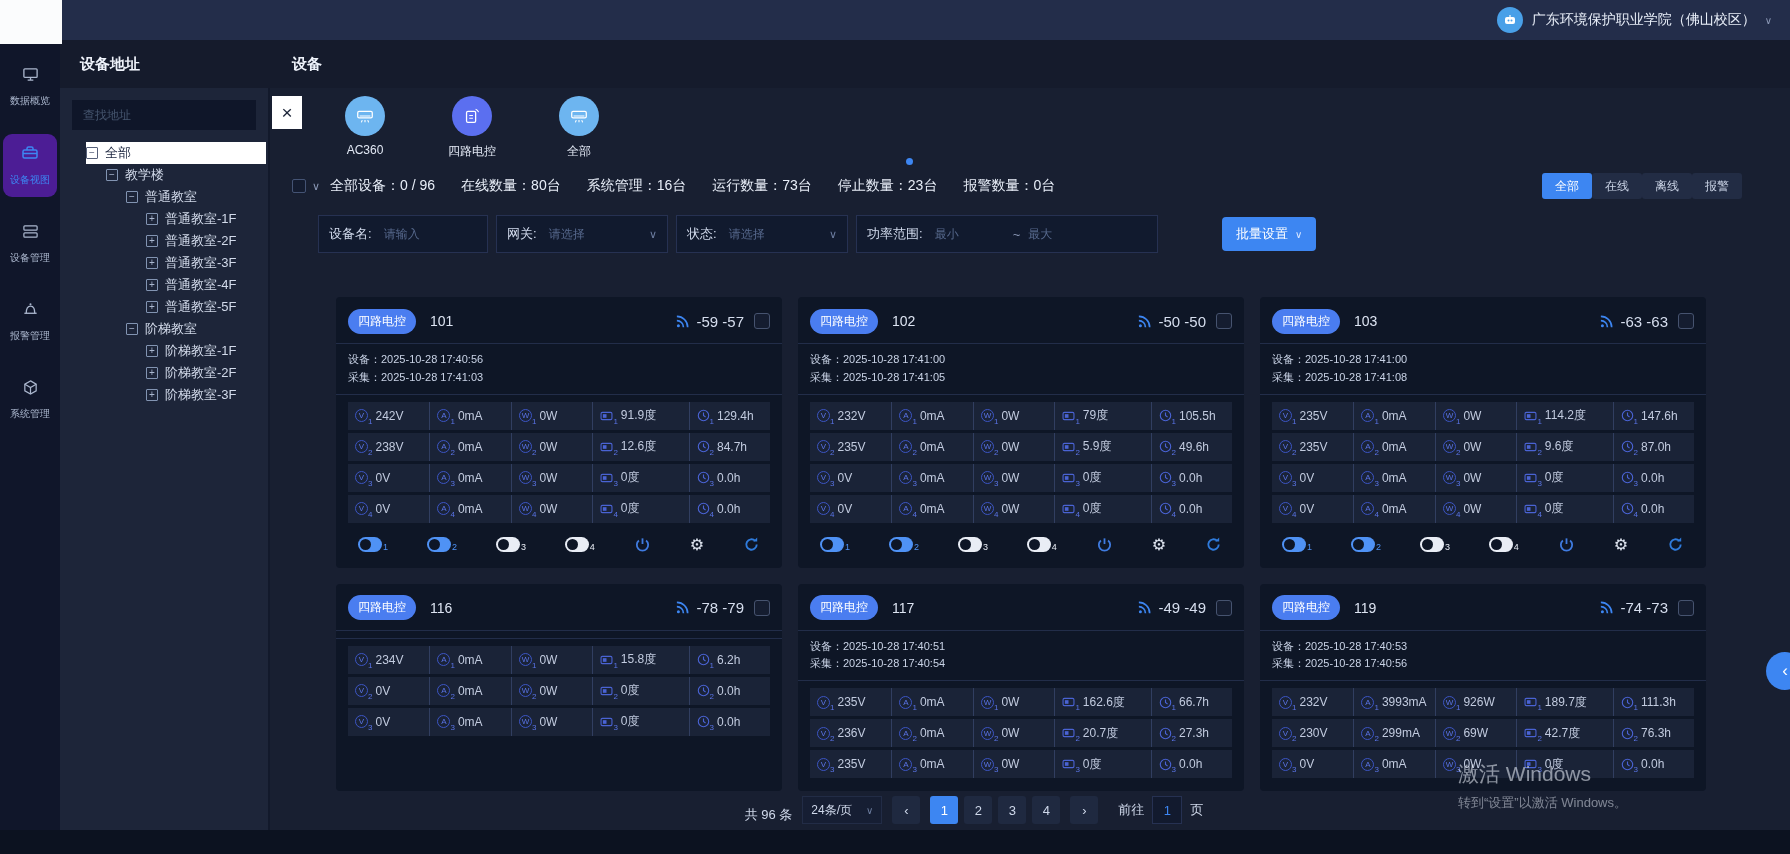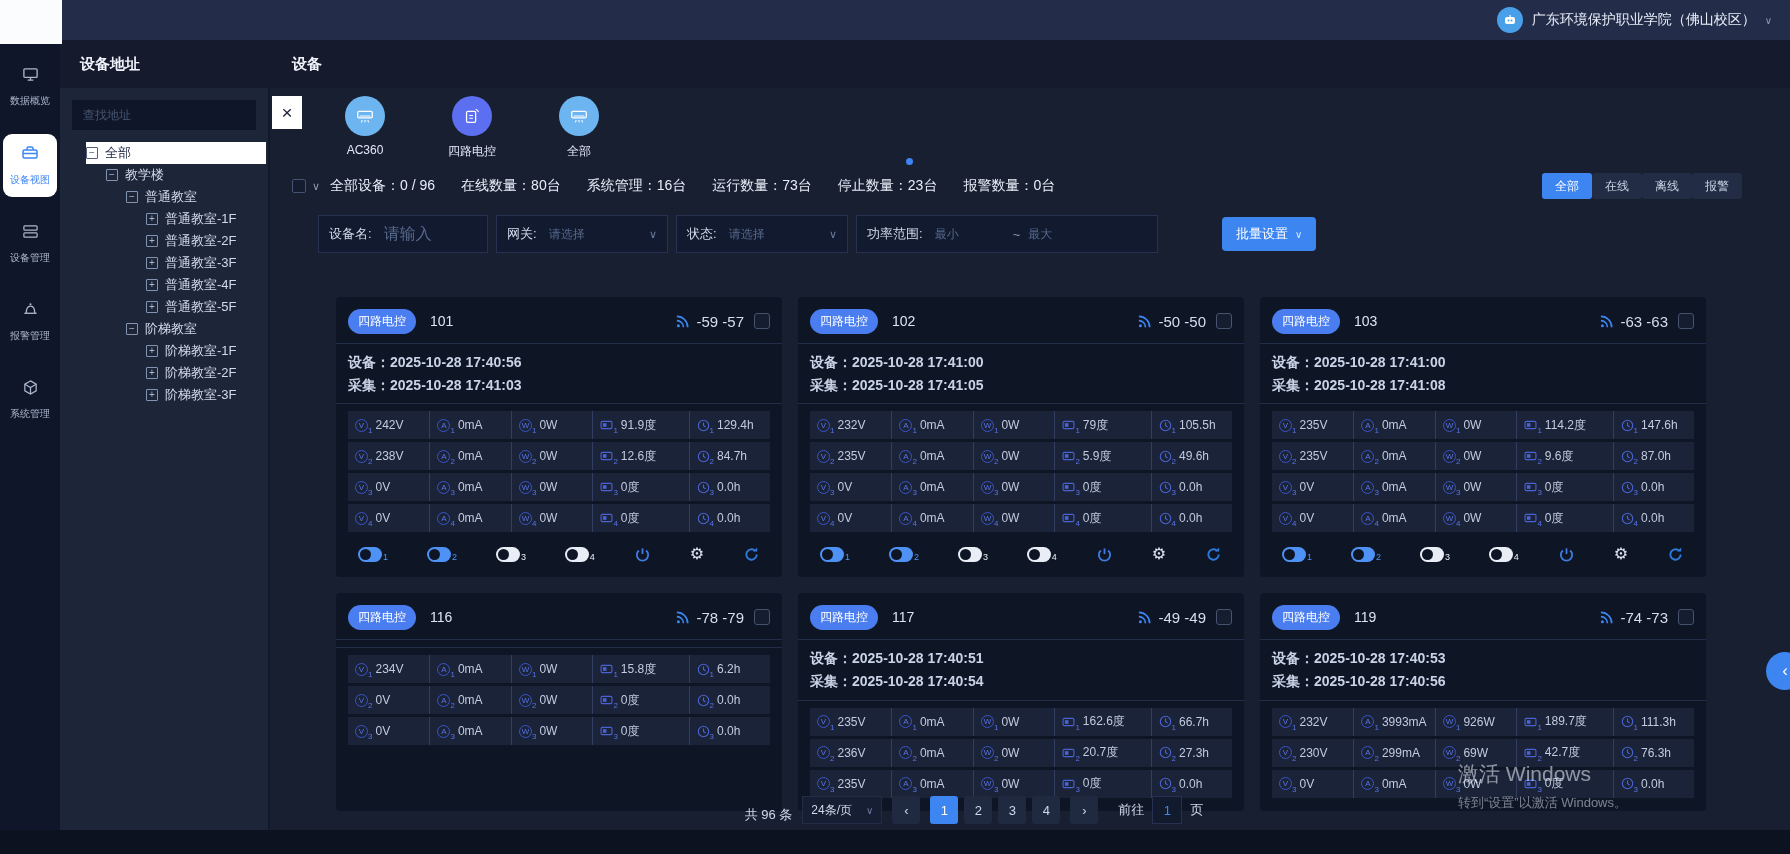--- a/index.html
+++ b/index.html
@@ -5,21 +5,21 @@
 *{margin:0;padding:0;box-sizing:border-box}
 html,body{width:1790px;height:854px;overflow:hidden}
 body{background:#192034;font-family:"Liberation Sans","DejaVu Sans",sans-serif;position:relative;color:#d5dcec}
 .app{display:flex;height:830px}
 
 .sidebar{width:60px;background:#10162a;display:flex;flex-direction:column;align-items:center;padding-top:56px;flex:none}
 .logo-block{position:absolute;left:0;top:0;width:62px;height:44px;background:#fbfcfd;z-index:6}
 .nav-item{width:54px;display:flex;flex-direction:column;align-items:center;gap:11px;color:#aab6cd;padding:10px 0;margin-bottom:16px;cursor:pointer}
 .nav-item .nav-lbl{font-size:10px;letter-spacing:0}
 .nav-item .nav-ico{display:flex}
-.nav-item.active{background:#ffffff;border-radius:9px;color:#3d86f2}
+.nav-item.active{background:#4c1d95;border-radius:9px;color:#3d86f2}
 
 .right{flex:1;display:flex;flex-direction:column;min-width:0}
 .topbar{height:40px;background:#232d4a;display:flex;align-items:center;justify-content:flex-end;padding-right:18px;gap:9px;flex:none}
 .avatar{width:26px;height:26px;border-radius:50%;background:#49a0e8;display:flex;align-items:center;justify-content:center;flex:none}
 .org{font-size:14px;color:#e9eff9}
 .top-caret{color:#8b98b6;font-size:10px}
 .titles{height:48px;background:#151b2c;display:flex;align-items:center;flex:none;font-weight:bold}
 .titles .t-addr{width:210px;padding-left:20px;font-size:15px;color:#eef2fa}
 .titles .t-dev{padding-left:22px;font-size:15px;color:#eef2fa}
 .content{flex:1;display:flex;min-height:0}
@@ -45,39 +45,39 @@
 .chk{width:14px;height:14px;border:1px solid #445374;border-radius:2px;background:#141c30;flex:none;cursor:pointer}
 .caret-s{color:#8b98b6;font-size:11px;margin:0 10px 0 6px}
 .stat-item{margin-right:26px;white-space:nowrap}
 .tabs{display:flex;margin-left:auto;margin-right:48px}
 .tab{height:26px;padding:0 13px;display:flex;align-items:center;font-size:12px;color:#ccd5e7;background:#222c44;cursor:pointer;border-radius:3px}
 .tab.active{background:#3d86f2;color:#fff}
 .filters{display:flex;align-items:center;margin:14px 0 0 48px;gap:8px;height:40px}
 .fbox{height:38px;background:#111a2e;border:1px solid #263152;display:flex;align-items:center;padding:0 10px;font-size:13px}
 .flabel{color:#d3dcee;margin-right:12px;white-space:nowrap}
 .fph{color:#56688c;font-size:12px}
-.fbox input{background:transparent;border:none;outline:none;color:#cfd8ea;font-size:16px;width:70px;font-family:inherit}
+.fbox input{background:transparent;border:none;outline:none;color:#cfd8ea;font-size:12px;width:70px;font-family:inherit}
 .fbox input::placeholder{color:#56688c}
 .fbox.name{width:170px}.fbox.gw{width:172px}.fbox.st{width:172px}.fbox.pw{width:302px}
 .fcaret{margin-left:auto;color:#6d7ea0;font-size:11px}
 .pw .fph{width:70px}
 .pw .tilde{color:#8a97b5;margin:0 8px}
 .bulk-btn{margin-left:56px;height:34px;padding:0 14px;background:#3d86f2;color:#fff;border-radius:4px;font-size:13px;display:flex;align-items:center;gap:7px;cursor:pointer}
 .bulk-btn .bcaret{font-size:10px;color:#dce8ff}
 
 .grid{margin:43px 0 0 66px;display:flex;flex-wrap:wrap;gap:16px;width:1382px}
 .card{width:446px;background:#0e1626;border-radius:4px;padding:9px 12px 10px}
 .card-head{display:flex;align-items:center;height:30px}
 .pill{background:#4a7df0;color:#fff;font-size:12px;padding:4px 10px;border-radius:14px;flex:none}
 .cid{font-size:14px;color:#dde4f2;margin-left:14px;font-weight:500}
 .sig{margin-left:auto;display:flex;align-items:center;gap:6px;color:#d6deee;font-size:15px}
 .rss{color:#3d86f2;display:flex}
 .chk2{width:16px;height:16px;border:1px solid #46536f;border-radius:3px;background:#151d30;margin-left:10px;cursor:pointer;flex:none}
 .hr{border-top:1px solid #222d49;margin:7px -12px 7px}
-.times{font-size:14px;color:#c9d3e6;line-height:1.62;font-weight:700}
+.times{font-size:11px;color:#c9d3e6;line-height:1.62;font-weight:400}
 .drow{display:grid;grid-template-columns:1fr 1fr 1fr 1.18fr 1fr;background:#1a2337;height:28px;align-items:center;margin-bottom:3px}
 .dcell{display:flex;align-items:center;padding-left:7px;height:100%;font-size:12px;color:#c2cbdf}
 .dcell + .dcell{border-left:1px solid #313e60}
 .ic-circ{width:13px;height:13px;border:1px solid #3c55c4;border-radius:50%;color:#5a74e6;font-size:8px;display:inline-flex;align-items:center;justify-content:center;flex:none}
 .ic-svg{color:#4a63d4;display:inline-flex;flex:none}
 .ic-sub{font-size:8px;color:#5a74e6;align-self:flex-end;margin:0 3px 4px 0}
 .dval{white-space:nowrap}
 .controls{display:flex;align-items:center;justify-content:space-between;margin-top:9px;padding:0 10px;height:26px}
 .sw{display:inline-flex;align-items:flex-end;cursor:pointer}
 .sw-body{width:24px;height:15px;border-radius:8px;position:relative;display:inline-block}

